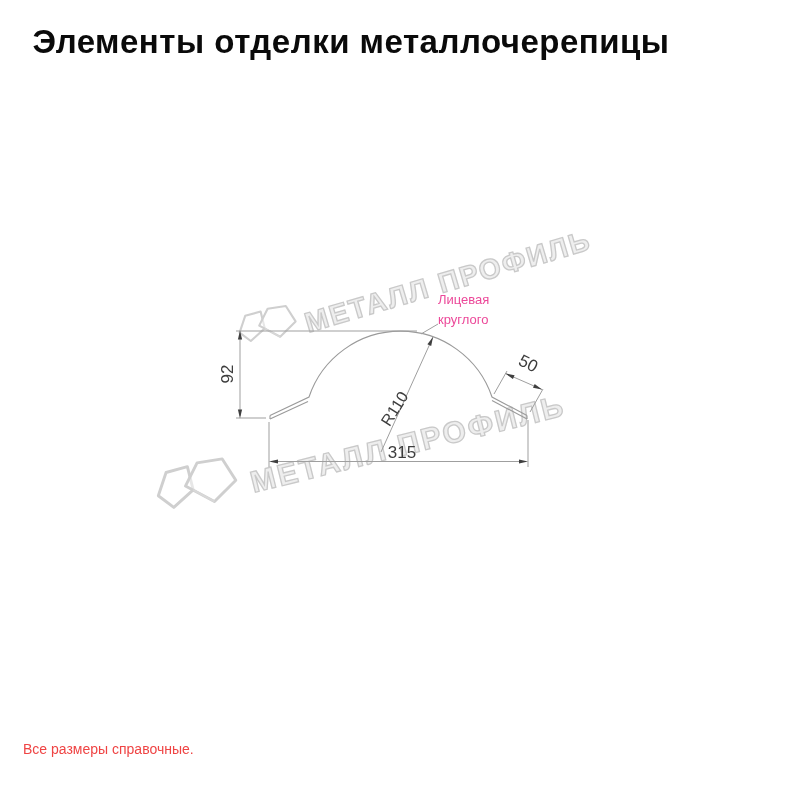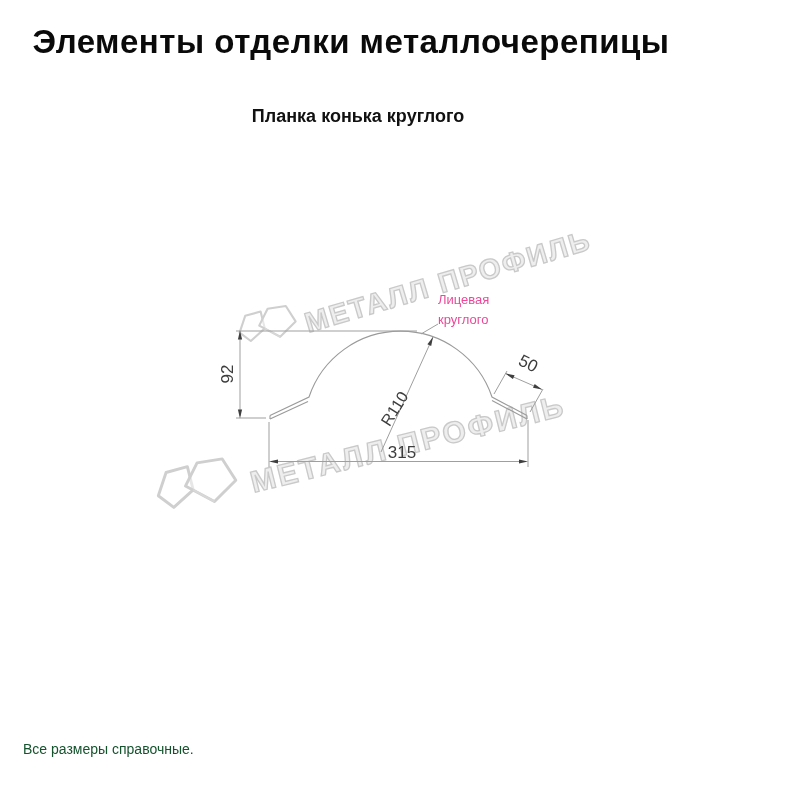--- a/index.html
+++ b/index.html
@@ -35,21 +35,21 @@
   }
   #dim-92{left:213px;top:364px;width:30px;transform:rotate(-90deg);}
   #dim-315{left:378px;top:443px;width:48px;}
   #dim-50{left:513px;top:354px;width:30px;transform:rotate(27deg);}
   #dim-r110{left:373px;top:400px;width:44px;font-size:16px;transform:rotate(-58deg);}
   #face-label{
     left:438px;top:290px;color:#ec4899;font-size:13px;line-height:19.5px;white-space:nowrap;
   }
   
   #notes{
-    left:23px;top:740px;width:600px;color:#14532d;font-size:14px;line-height:18.5px;
+    left:23px;top:740px;width:600px;color:#ef4444;font-size:14px;line-height:18.5px;
   }
   svg{display:block;}
   #drawing{left:0;top:0;}
 </style>
 </head>
 <body>
 
 <div class="abs" id="wm-logo-a">
   <svg width="70" height="52" viewBox="0 0 100 64" fill="none">
     <path d="M8,40 L16,16 L38,10 L44,34 L24,52 Z" stroke="#cfcfcf" stroke-width="3" stroke-linejoin="round" fill="rgba(255,255,255,0.5)"></path>
@@ -113,18 +113,17 @@
 <div class="abs dim" id="dim-50">50</div>
 <div class="abs dim" id="dim-r110">R110</div>
 
 <div class="abs" id="face-label">
   <div>Лицевая</div>
   <div>круглого</div>
 </div>
 
 <div class="abs" id="page-title">Элементы отделки металлочерепицы</div>
 <div class="abs" id="product-name">
-  <div>Планка конька круглого</div>
 </div>
 
 <div class="abs" id="notes">
   <div>Все размеры справочные.</div>
 </div>
 
 </body></html>

